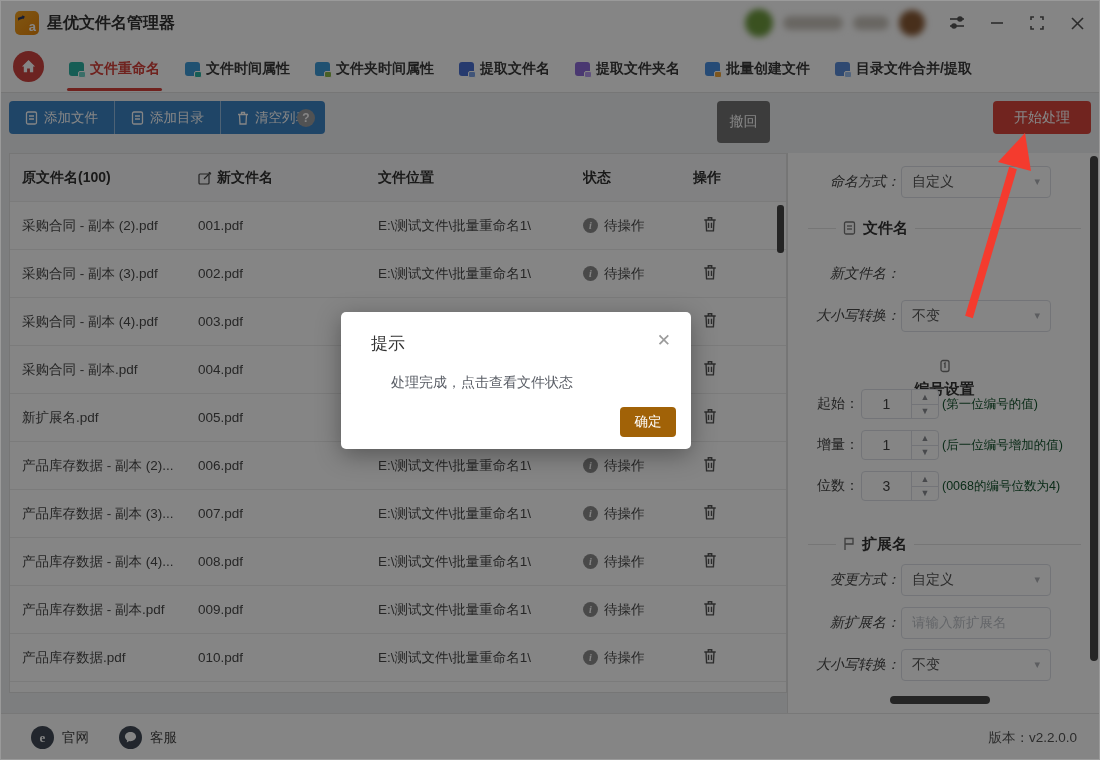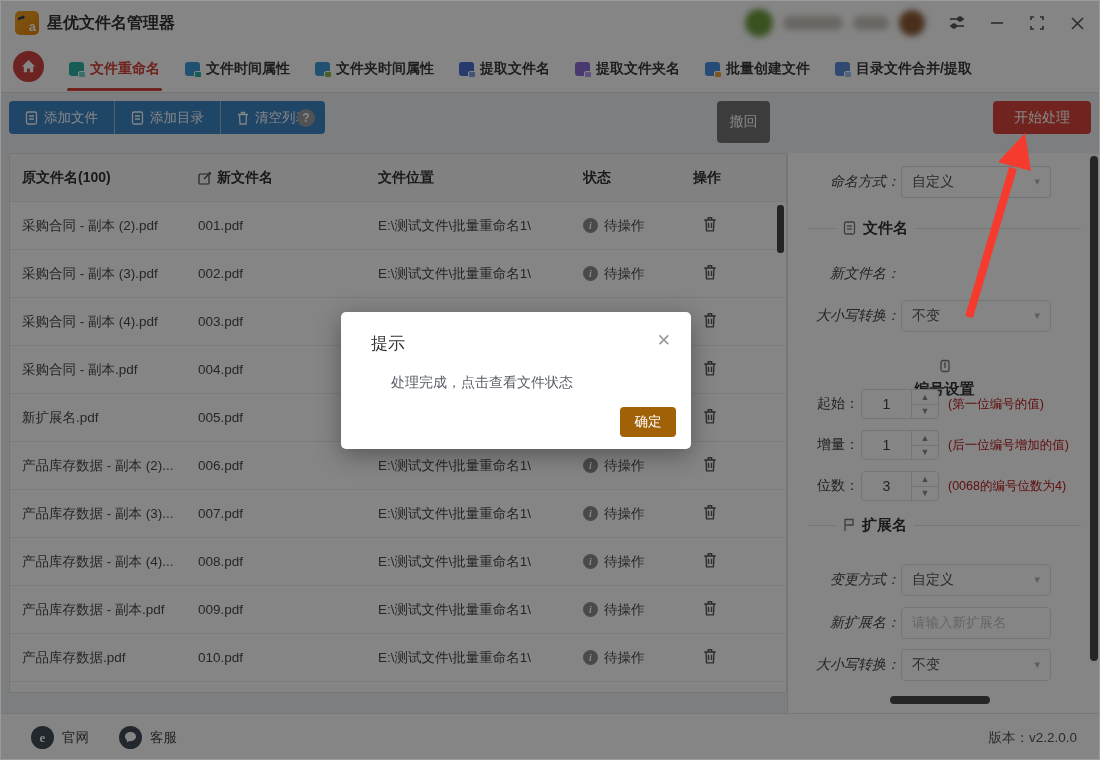--- a/index.html
+++ b/index.html
@@ -63,21 +63,21 @@
   .sec .ln.l { width:28px; } .sec .ln.r { flex:1; }
   .sec .sec-title { font-size:15px; font-weight:bold; color:#333; }
   .sec .sec-ico { color:#7a7a7a; display:inline-flex; }
   .spin-row { position:absolute; height:30px; }
   .spin-label { position:absolute; right:calc(100% + 2px); top:6px; font-size:14px; color:#454545; white-space:nowrap; }
   .spin-box { position:absolute; left:0; top:0; width:78px; height:30px; border:1px solid #dcdfe6; border-radius:4px; display:flex; background:#fff; }
   .spin-val { width:49px; display:flex; align-items:center; justify-content:center; font-size:14px; color:#444; }
   .spin-btns { width:27px; border-left:1px solid #dcdfe6; display:flex; flex-direction:column; }
   .spin-btns span { flex:1; display:flex; align-items:center; justify-content:center; font-size:9px; color:#8a8d93; cursor:pointer; }
   .spin-btns span:first-child { border-bottom:1px solid #dcdfe6; }
-  .spin-hint { position:absolute; left:87px; top:7px; font-size:12.5px; color:#b91c1c; white-space:nowrap; }
+  .spin-hint { position:absolute; left:81px; top:7px; font-size:12.5px; color:#14532d; white-space:nowrap; }
   .v-scroll-panel { position:absolute; right:3px; top:3px; width:8px; height:505px; border-radius:4px; background:#474747; }
   .h-scroll-panel { position:absolute; left:102px; bottom:9px; width:100px; height:8px; border-radius:4px; background:#474747; }
 
   
   .footer { position:absolute; left:0; top:712px; width:1100px; height:48px; background:#fff; border-top:1px solid #e6e6e6; display:flex; align-items:center; }
   .f-item { display:flex; align-items:center; gap:8px; margin-left:30px; font-size:13.5px; color:#444; cursor:pointer; }
   .f-circle { width:23px; height:23px; border-radius:50%; background:#414a56; color:#fff; display:flex; align-items:center; justify-content:center; font-size:13px; font-weight:bold; font-family:"Liberation Serif",serif; }
   .f-version { position:absolute; right:24px; font-size:13.5px; color:#555; }
 
   
@@ -488,21 +488,21 @@
         <span class="spin-val s-val">3</span>
         <span class="spin-btns">
           <span>▲</span>
           <span>▼</span>
         </span>
       </div>
       <span class="spin-hint s-hint">(0068的编号位数为4)</span>
     </div>
   </div>
 
-    <div class="sec" style="top:363px;">
+    <div class="sec" style="top:382px;">
       <span class="ln l"></span>
       <span class="sec-ico">
         <svg width="12" height="14" viewBox="0 0 12 14" fill="none" stroke="#777" stroke-width="1.3">
             <path d="M2 13 V1.5 H10 V7 H2"></path>
           </svg>
       </span>
       <span class="sec-title">扩展名</span>
       <span class="ln r"></span>
     </div>
 

